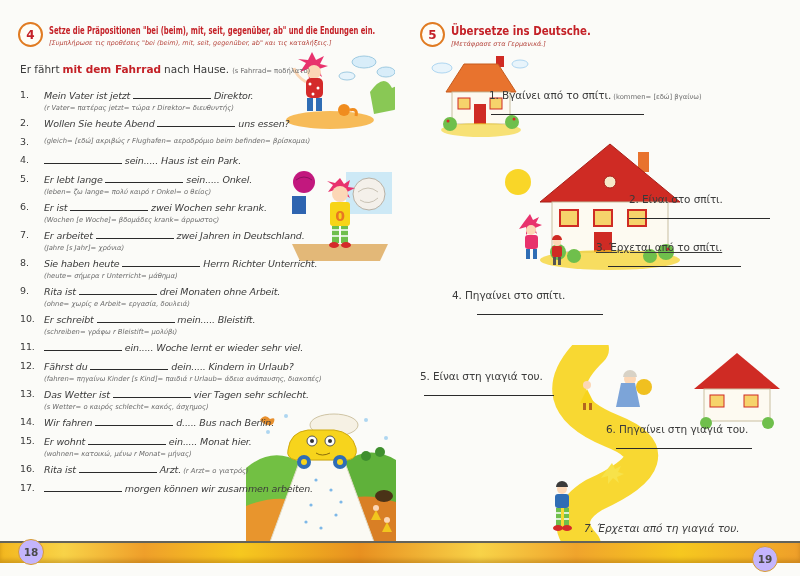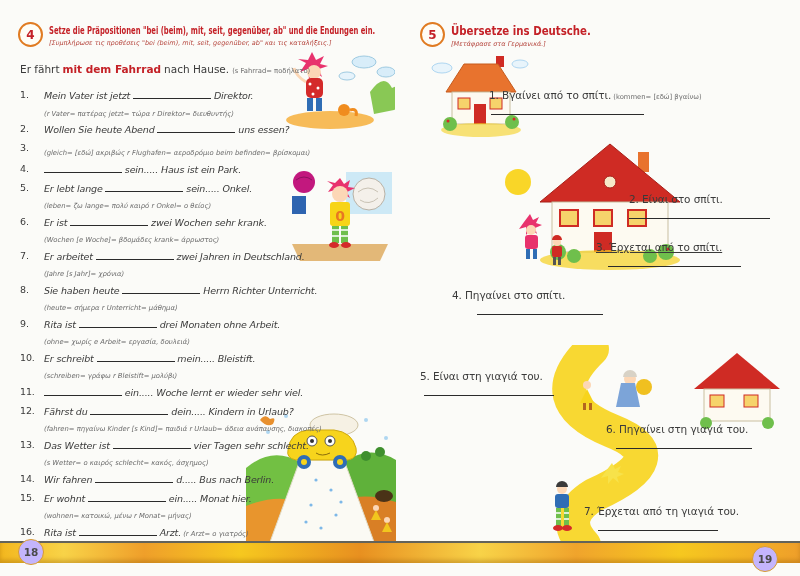--- a/index.html
+++ b/index.html
@@ -26,31 +26,31 @@
   .example{margin:16px 0 14px 2px;font-size:10.5px;}
   .example span{margin-right:3px;}
   .hl{color:#c42127;font-weight:bold;}
   .gloss{font-size:6.8px;color:#6b6b6b;letter-spacing:0;}
   .gi{display:inline;text-align:right;}
   .items{margin-left:2px;}
   .litem{display:flex;margin-bottom:5.5px;font-size:9.5px;letter-spacing:-0.15px;line-height:12.5px;}
   .litem .num{flex:0 0 24px;}
   .litem .ibody{flex:1;font-style:italic;}
   .blank{display:inline-block;width:78px;height:9px;border-bottom:1.4px solid #2b2b2b;}
-  .litem .gloss{margin-top:7px;line-height:8px;}
+  .litem .gloss{margin-top:1px;line-height:8px;}
   .ritems{position:absolute;left:0;top:0;width:800px;height:456px;z-index:1;pointer-events:none;padding-left:16px;}
   .ritem{position:absolute;font-size:10.5px;letter-spacing:-0.1px;pointer-events:auto;}
   .rblank{height:13px;border-bottom:1.5px solid #2b2b2b;}
   .r1{left:489px;top:89px;}  .r1 .rblank{width:153px;margin-left:2px;}
   .r2{left:629px;top:193px;} .r2 .rblank{width:141px;}
   .r3{left:596px;top:241px;text-decoration:underline;} .r3 .rblank{width:133px;margin-left:12px;}
   .r4{left:452px;top:289px;} .r4 .rblank{width:126px;margin-left:25px;}
   .r5{left:420px;top:370px;} .r5 .rblank{width:130px;margin-left:4px;}
   .r6{left:606px;top:423px;} .r6 .rblank{width:136px;margin-left:10px;}
-  .r7{left:584px;top:505px;} .r7 .rblank{width:120px;margin-left:14px;}
+  .r7{left:584px;top:522px;font-style:italic;} .r7 .rblank{width:120px;margin-left:14px;}
   .band{
     position:absolute;left:0;top:541px;width:800px;height:20px;z-index:2;
     background:linear-gradient(90deg,#f3b71e,#f8d348 8%,#ef9f2a 18%,#f6c81f 30%,#e89020 45%,#f8d348 60%,#f0a42c 72%,#f6c81f 85%,#ef9f2a);
     border-top:2px solid #63635a;
     box-shadow:inset 0 -3px 4px rgba(140,90,10,.35);
   }
   .pagenum{
     position:absolute;width:24px;height:24px;border-radius:50%;
     background:#c4b5fd;border:1.5px solid #d89b2f;z-index:3;
     display:flex;align-items:center;justify-content:center;

